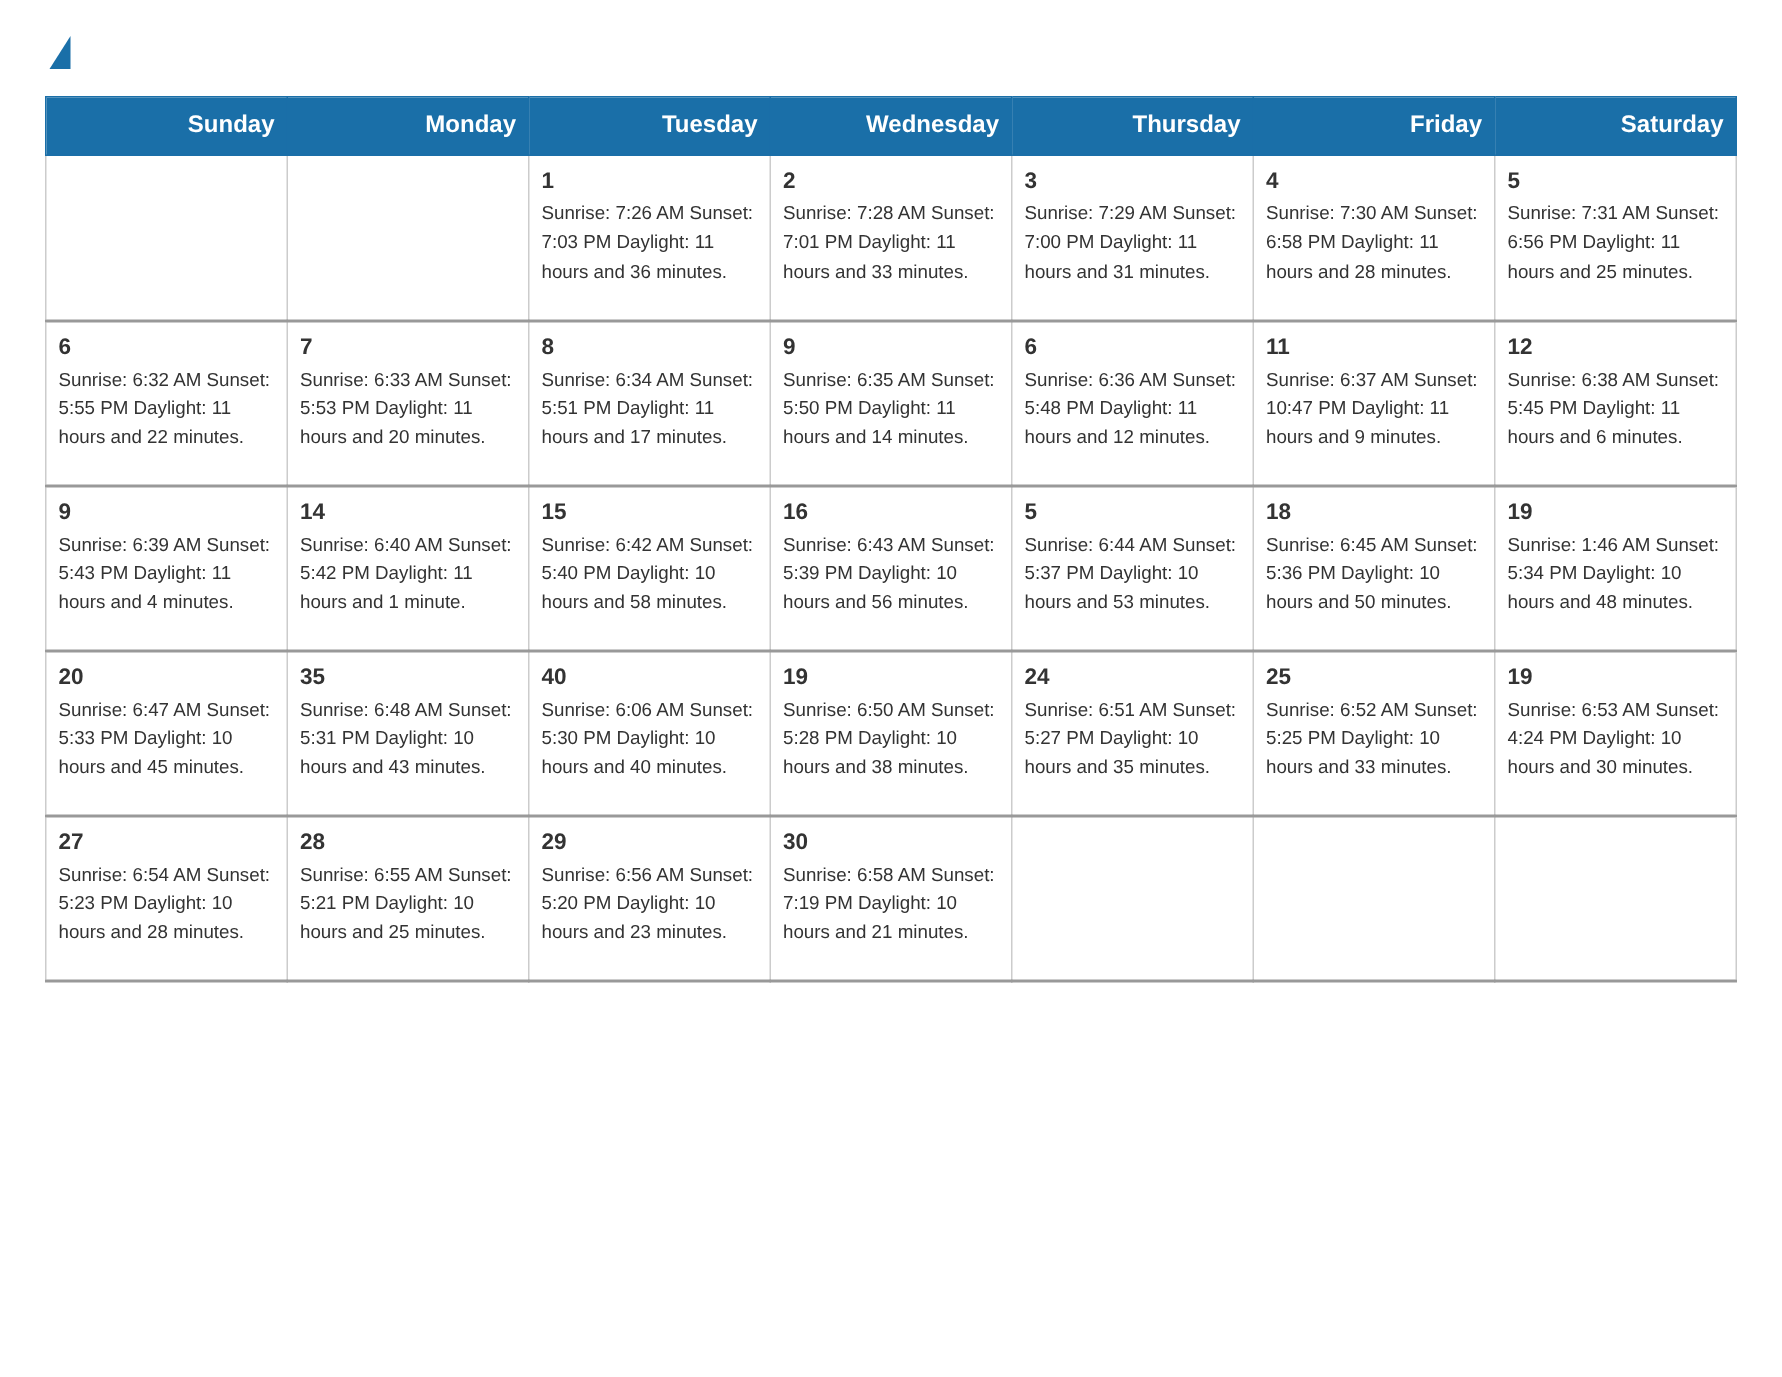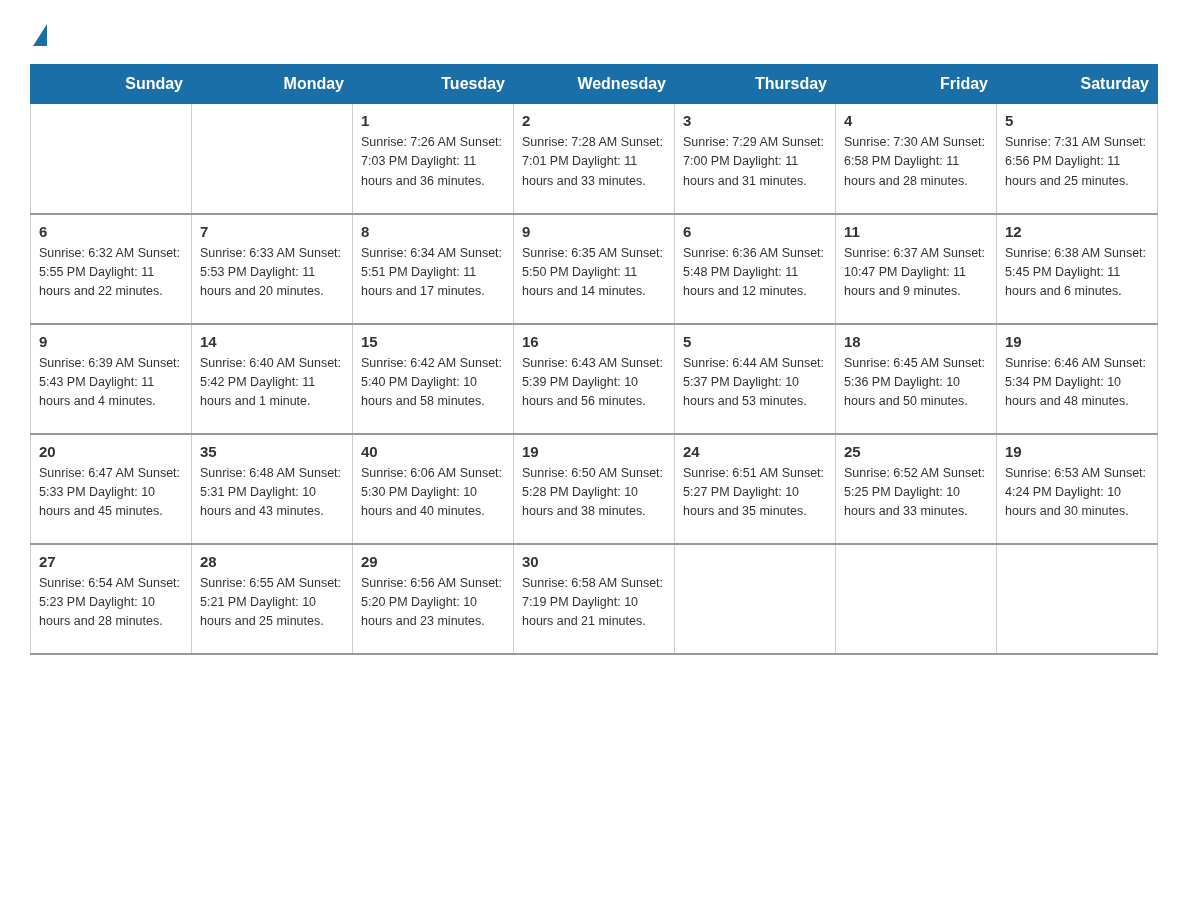--- a/index.html
+++ b/index.html
@@ -267,21 +267,21 @@
         </td>
         <td>
           <div class="day-num">18</div>
           <div class="day-info">Sunrise: 6:45 AM
 Sunset: 5:36 PM
 Daylight: 10 hours
 and 50 minutes.</div>
         </td>
         <td>
           <div class="day-num">19</div>
-          <div class="day-info">Sunrise: 6:46 AM
+          <div class="day-info">Sunrise: 1:46 AM
 Sunset: 5:34 PM
 Daylight: 10 hours
 and 48 minutes.</div>
         </td>
       </tr>
       <tr>
         <td>
           <div class="day-num">20</div>
           <div class="day-info">Sunrise: 6:47 AM
 Sunset: 5:33 PM

